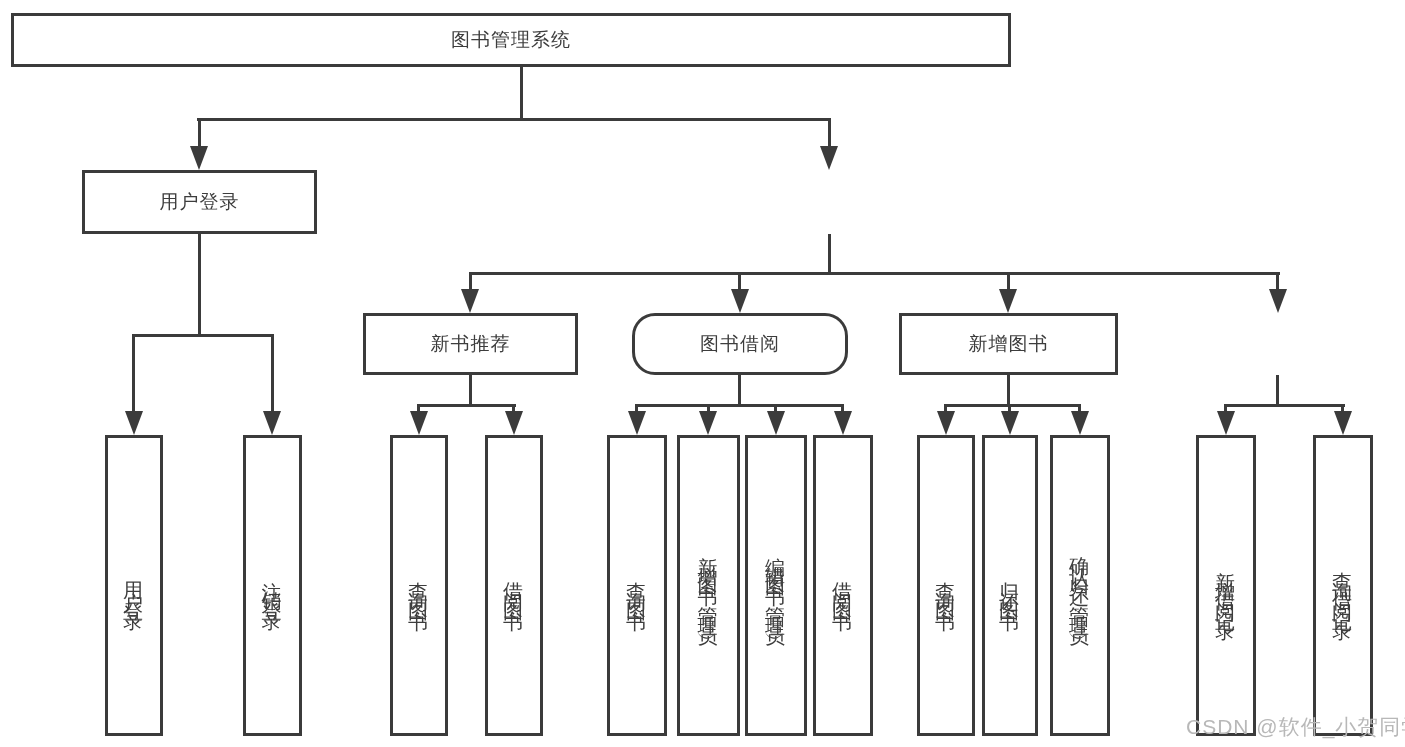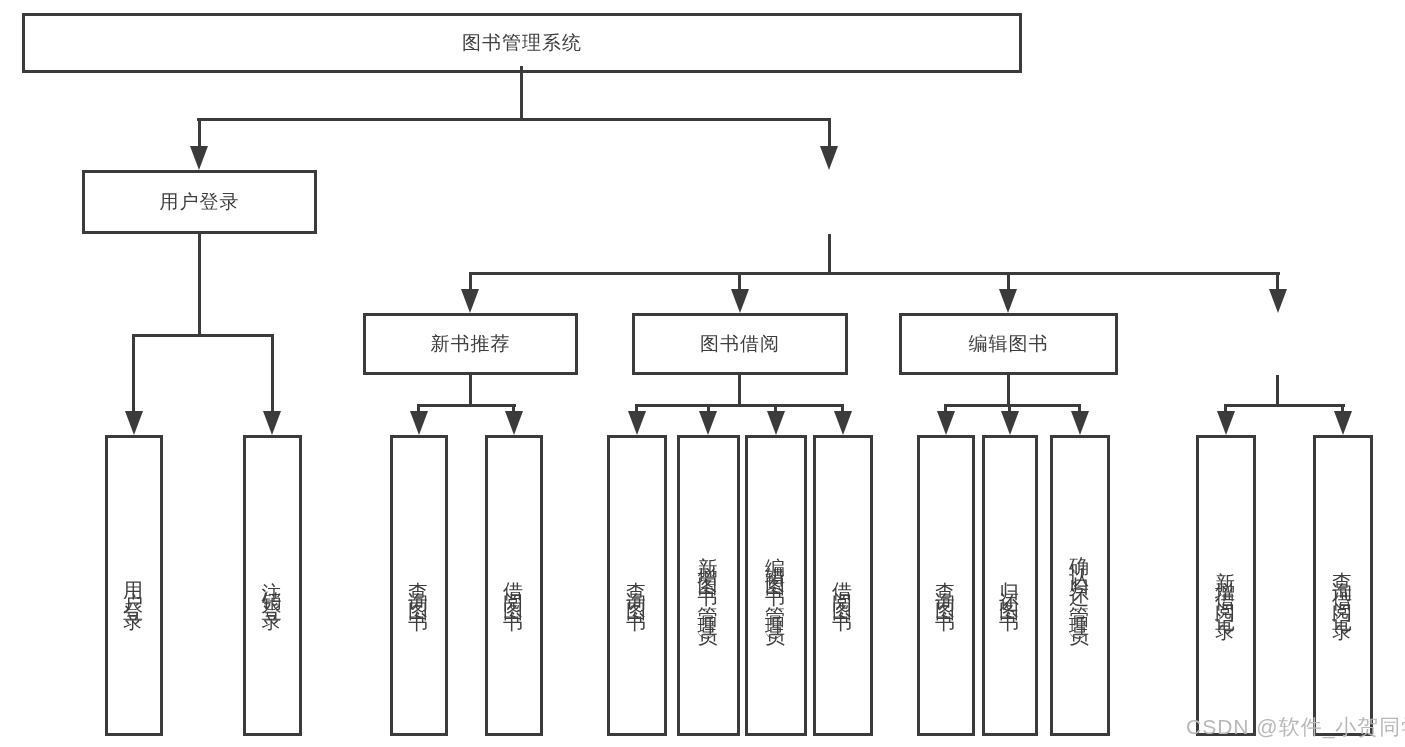--- a/index.html
+++ b/index.html
@@ -68,21 +68,21 @@
     letter-spacing: 1px;
     z-index: 10;
     white-space: nowrap;
   }
 </style>
 </head>
 <body>
 
 <div class="canvas">
 
-  <div class="hbox" style="left:22px;top:13px;width:1000px;height:60px;">图书管理系统</div>
+  <div class="hbox" style="left:11px;top:13px;width:1000px;height:54px;">图书管理系统</div>
 
   <div class="line vline" style="left:520px;top:66px;height:55px;"></div>
   <div class="line hline" style="left:197px;top:118px;width:634px;"></div>
   <div class="line vline" style="left:198px;top:118px;height:34px;"></div>
   <div class="arrow" style="left:190px;top:146px;"></div>
   <div class="line vline" style="left:828px;top:118px;height:34px;"></div>
   <div class="arrow" style="left:820px;top:146px;"></div>
 
   <div class="hbox" style="left:82px;top:170px;width:235px;height:64px;">用户登录</div>
 
@@ -98,22 +98,22 @@
   <div class="line vline" style="left:469px;top:272px;height:23px;"></div>
   <div class="arrow" style="left:461px;top:289px;"></div>
   <div class="line vline" style="left:738px;top:272px;height:23px;"></div>
   <div class="arrow" style="left:731px;top:289px;"></div>
   <div class="line vline" style="left:1007px;top:272px;height:23px;"></div>
   <div class="arrow" style="left:999px;top:289px;"></div>
   <div class="line vline" style="left:1276px;top:272px;height:23px;"></div>
   <div class="arrow" style="left:1269px;top:289px;"></div>
 
   <div class="hbox" style="left:363px;top:313px;width:215px;height:62px;">新书推荐</div>
-  <div class="hbox" style="left:632px;top:313px;width:216px;height:62px;">图书借阅</div>
-  <div class="hbox" style="left:899px;top:313px;width:219px;height:62px;">编辑图书</div>
+  <div class="hbox" style="left:632px;top:313px;width:216px;height:62px;border-radius:23px;">图书借阅</div>
+  <div class="hbox" style="left:899px;top:313px;width:219px;height:62px;">新增图书</div>
 
   <div class="line vline" style="left:469px;top:375px;height:31px;"></div>
   <div class="line hline" style="left:417px;top:404px;width:99px;"></div>
   <div class="line vline" style="left:417px;top:404px;height:14px;"></div>
   <div class="arrow" style="left:410px;top:411px;"></div>
   <div class="line vline" style="left:512px;top:404px;height:14px;"></div>
   <div class="arrow" style="left:505px;top:411px;"></div>
 
   <div class="line vline" style="left:738px;top:375px;height:31px;"></div>
   <div class="line hline" style="left:635px;top:404px;width:209px;"></div>

